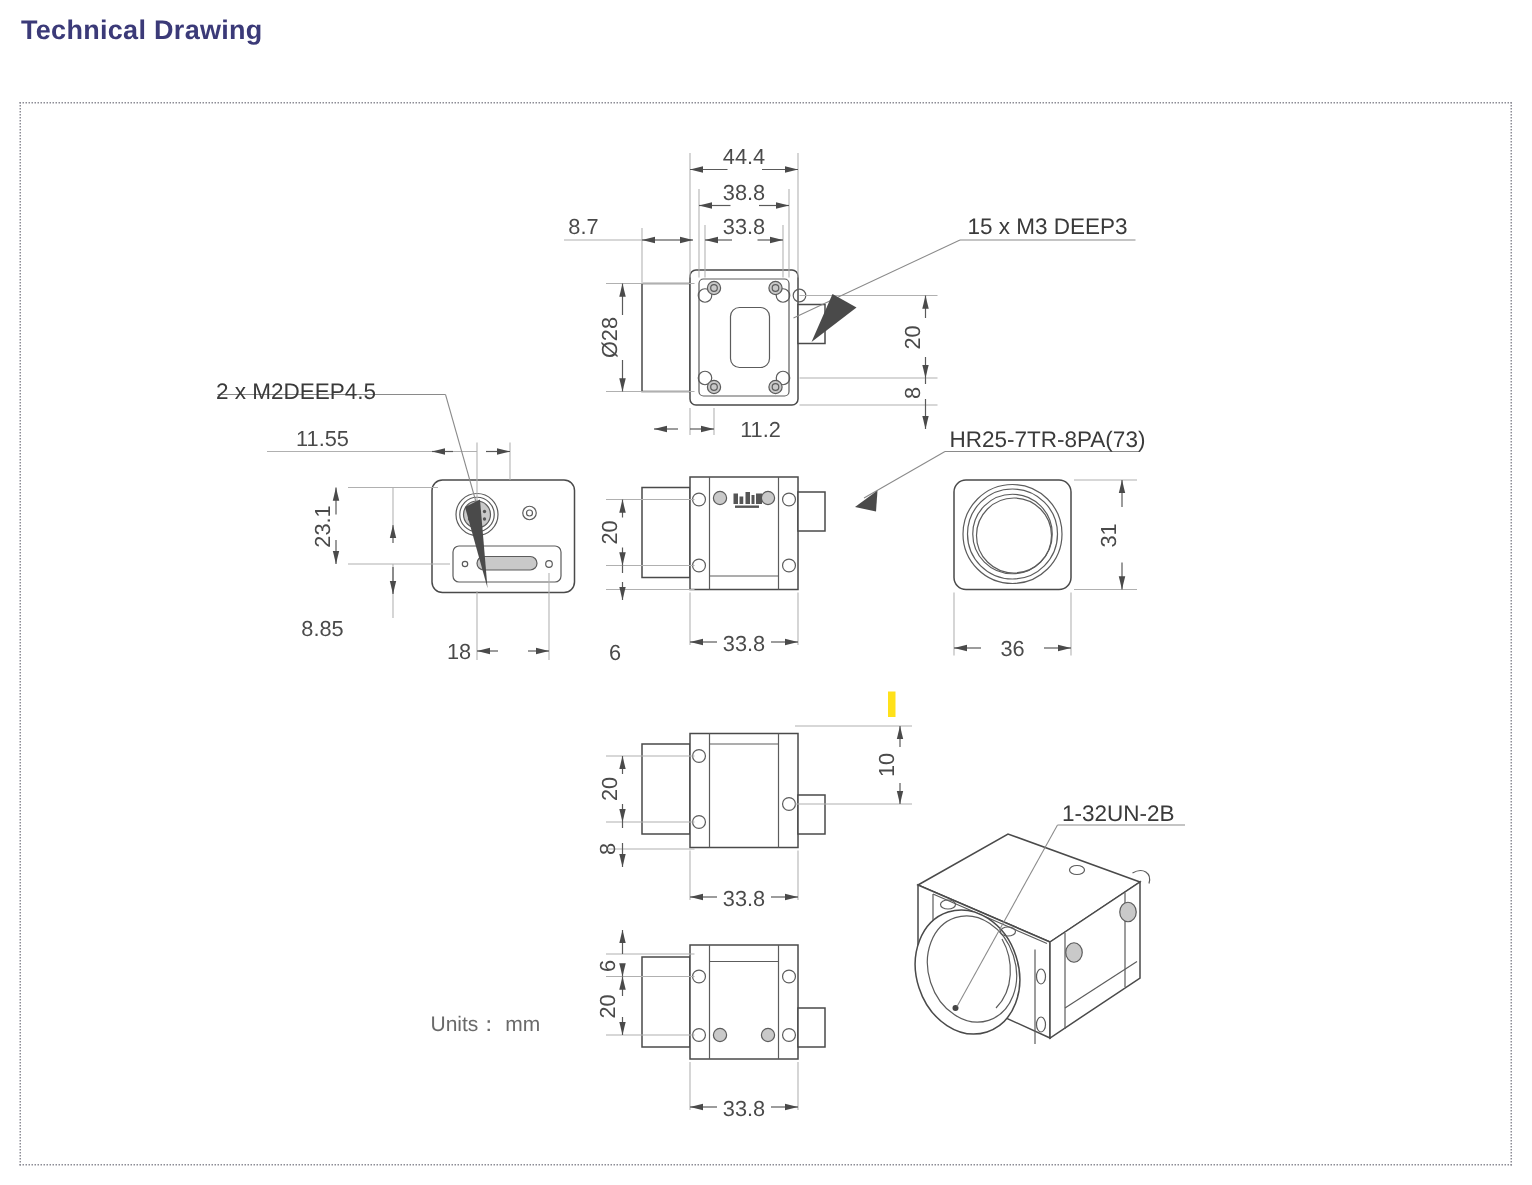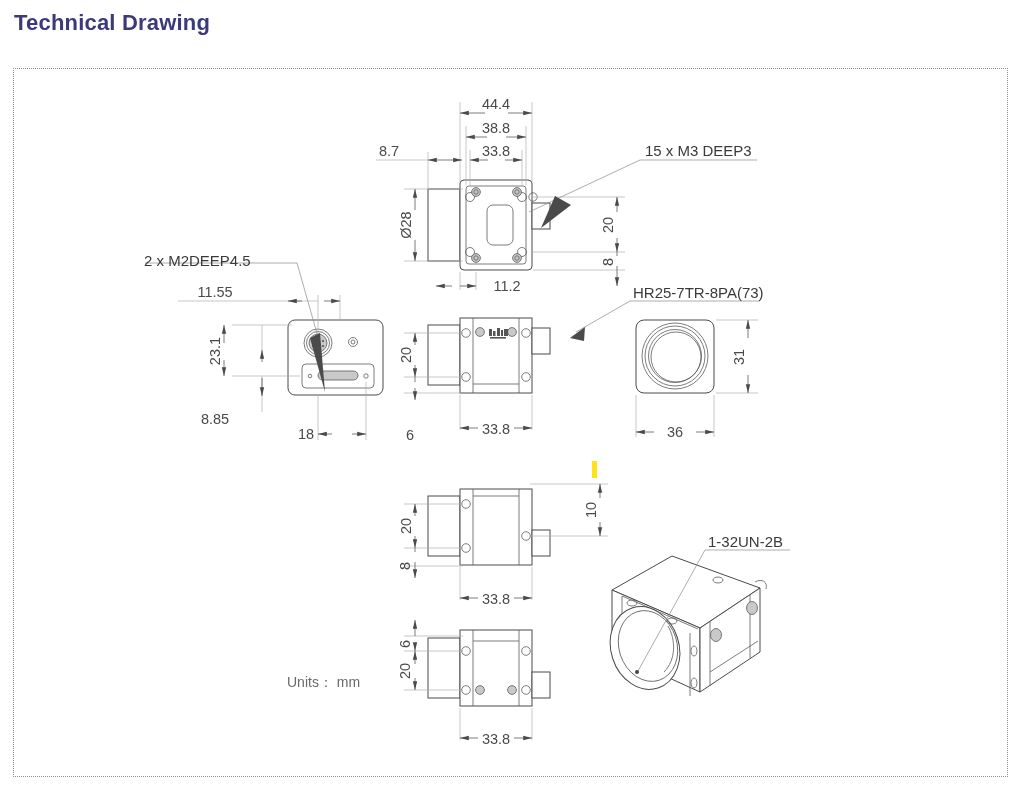--- a/index.html
+++ b/index.html
@@ -7,21 +7,21 @@
   body{
     width:1021px;height:790px;
     background:#ffffff;
     font-family:"Liberation Sans", sans-serif;
     overflow:hidden;
     position:relative;
   }
   #page-title{
     position:absolute;
     left:14px; top:10px;
-    font-size:22px;
+    font-size:18px;
     font-weight:bold;
     color:#3b3a78;
     letter-spacing:0.2px;
     white-space:nowrap;
   }
   #drawing-frame{
     position:absolute;
     left:13px; top:68px;
     width:995px; height:709px;
     border:1px dotted #8d8d96;

